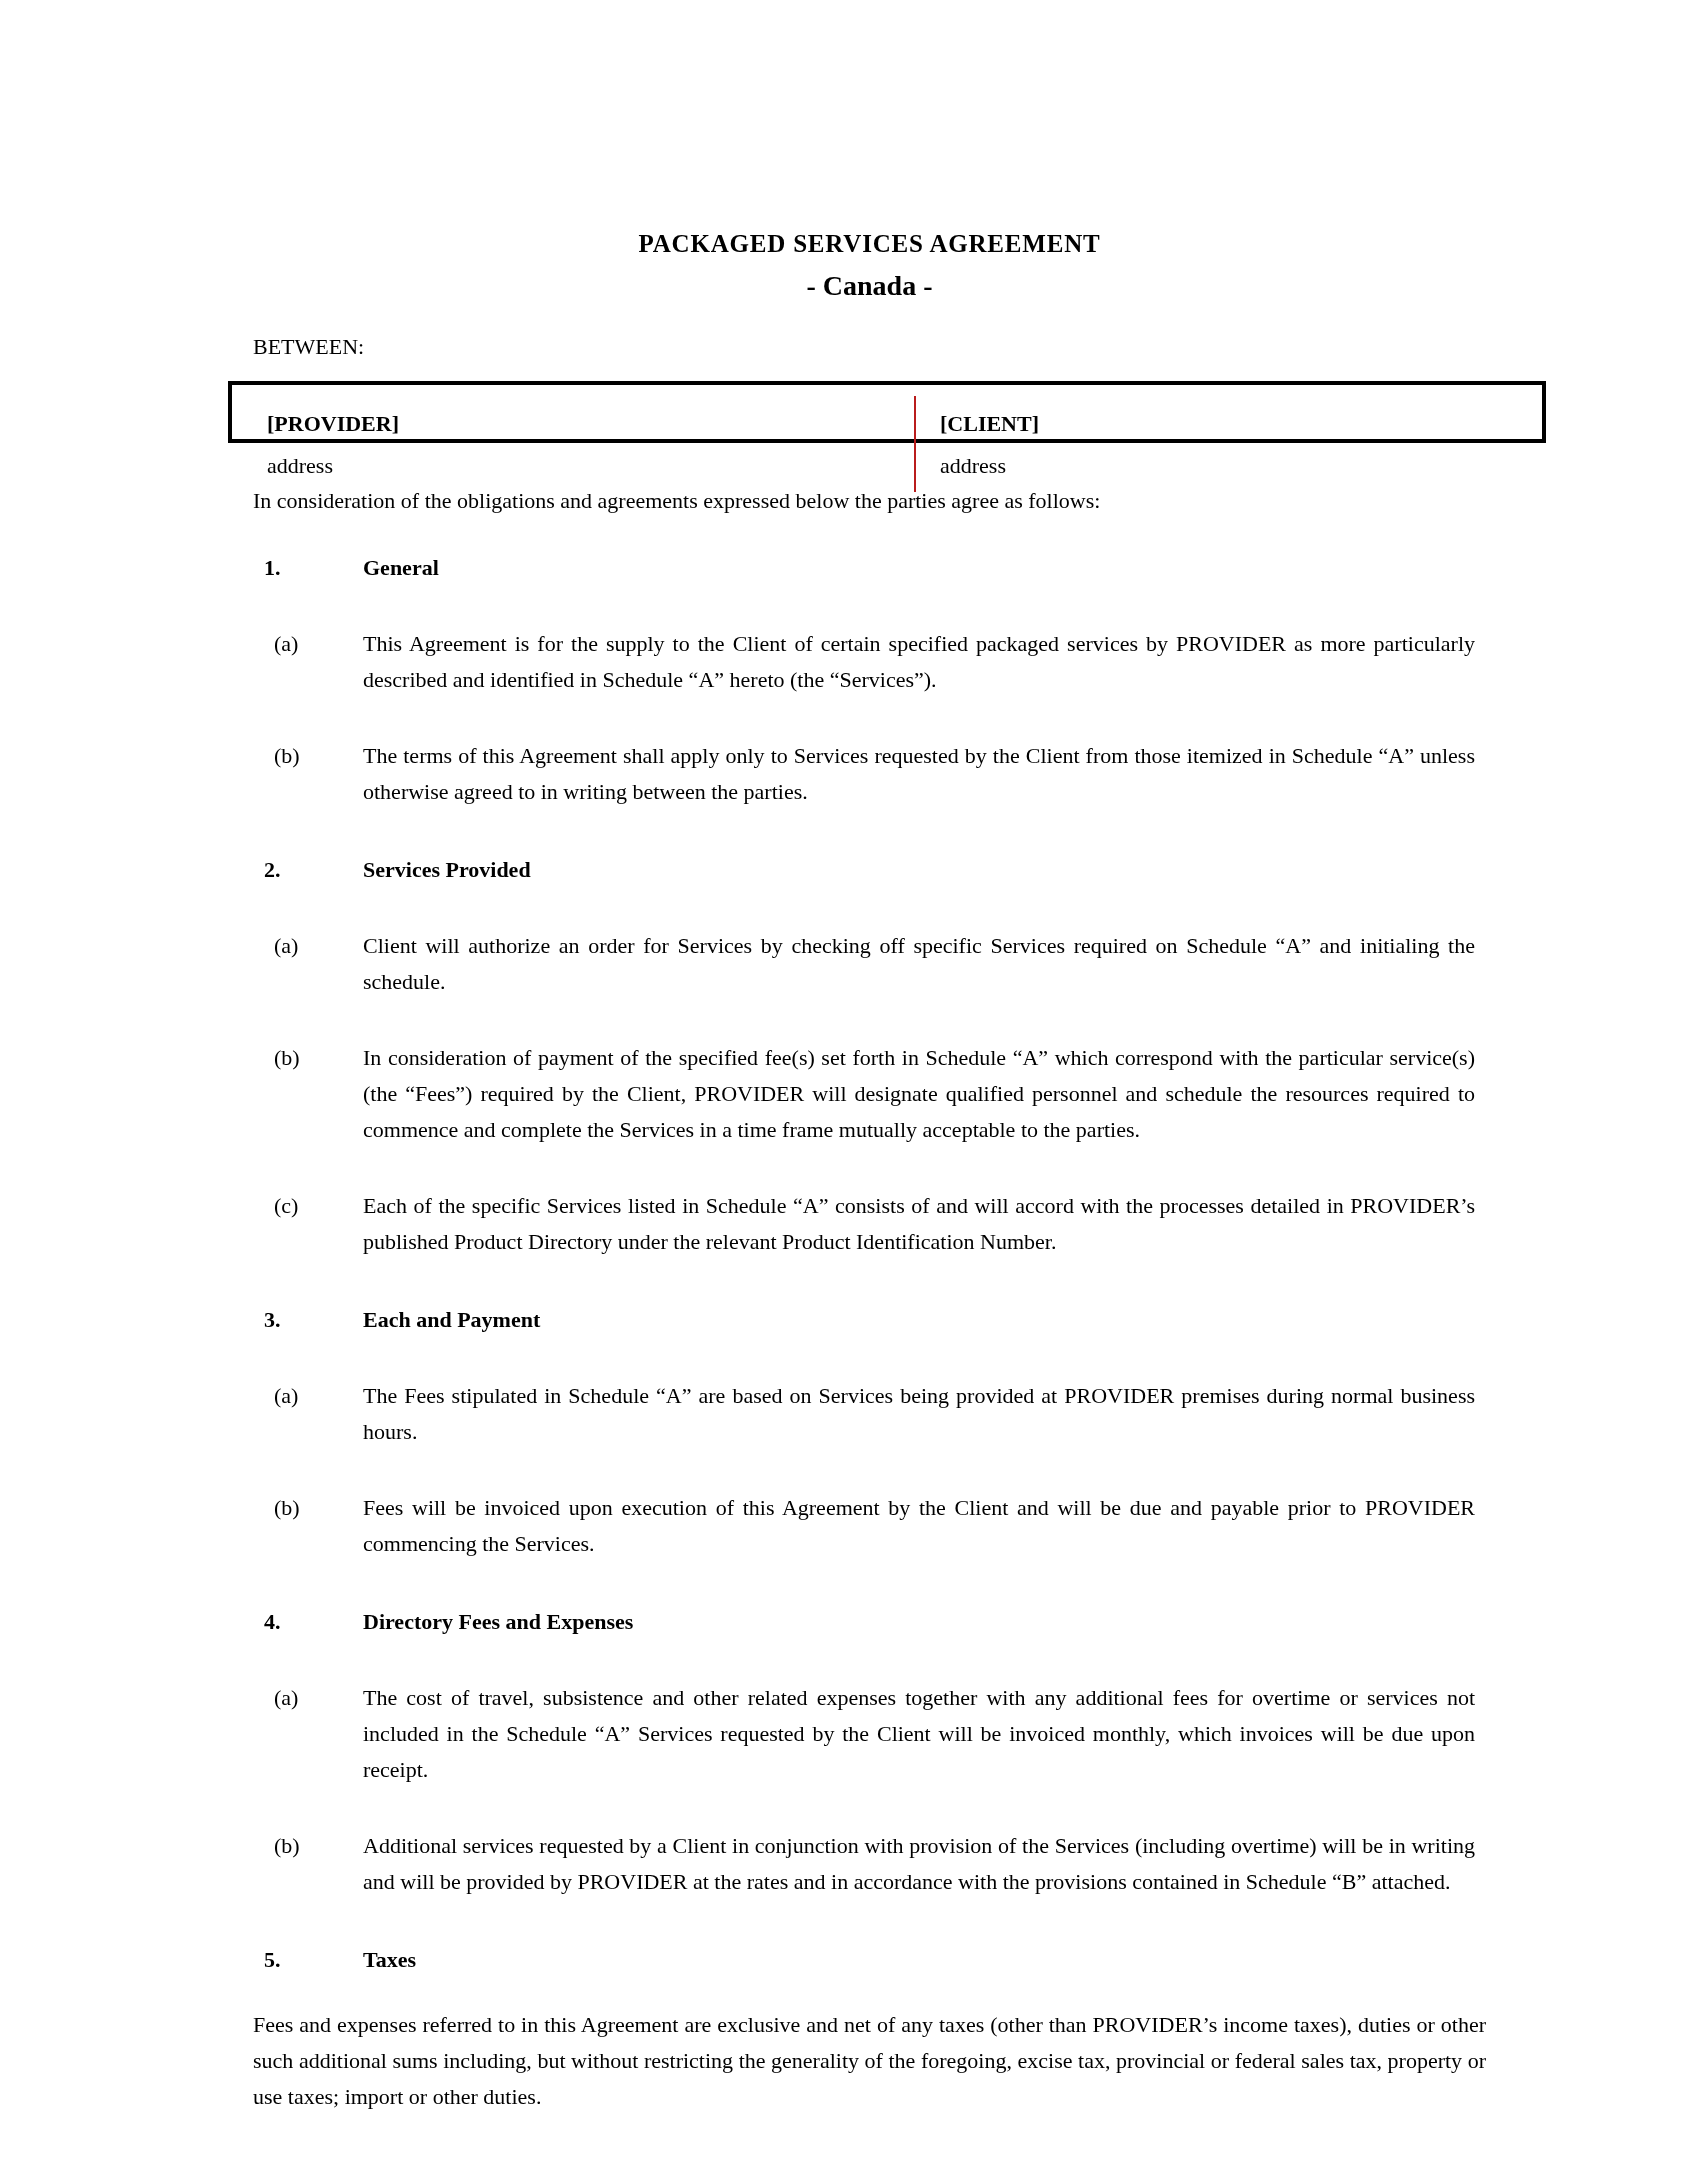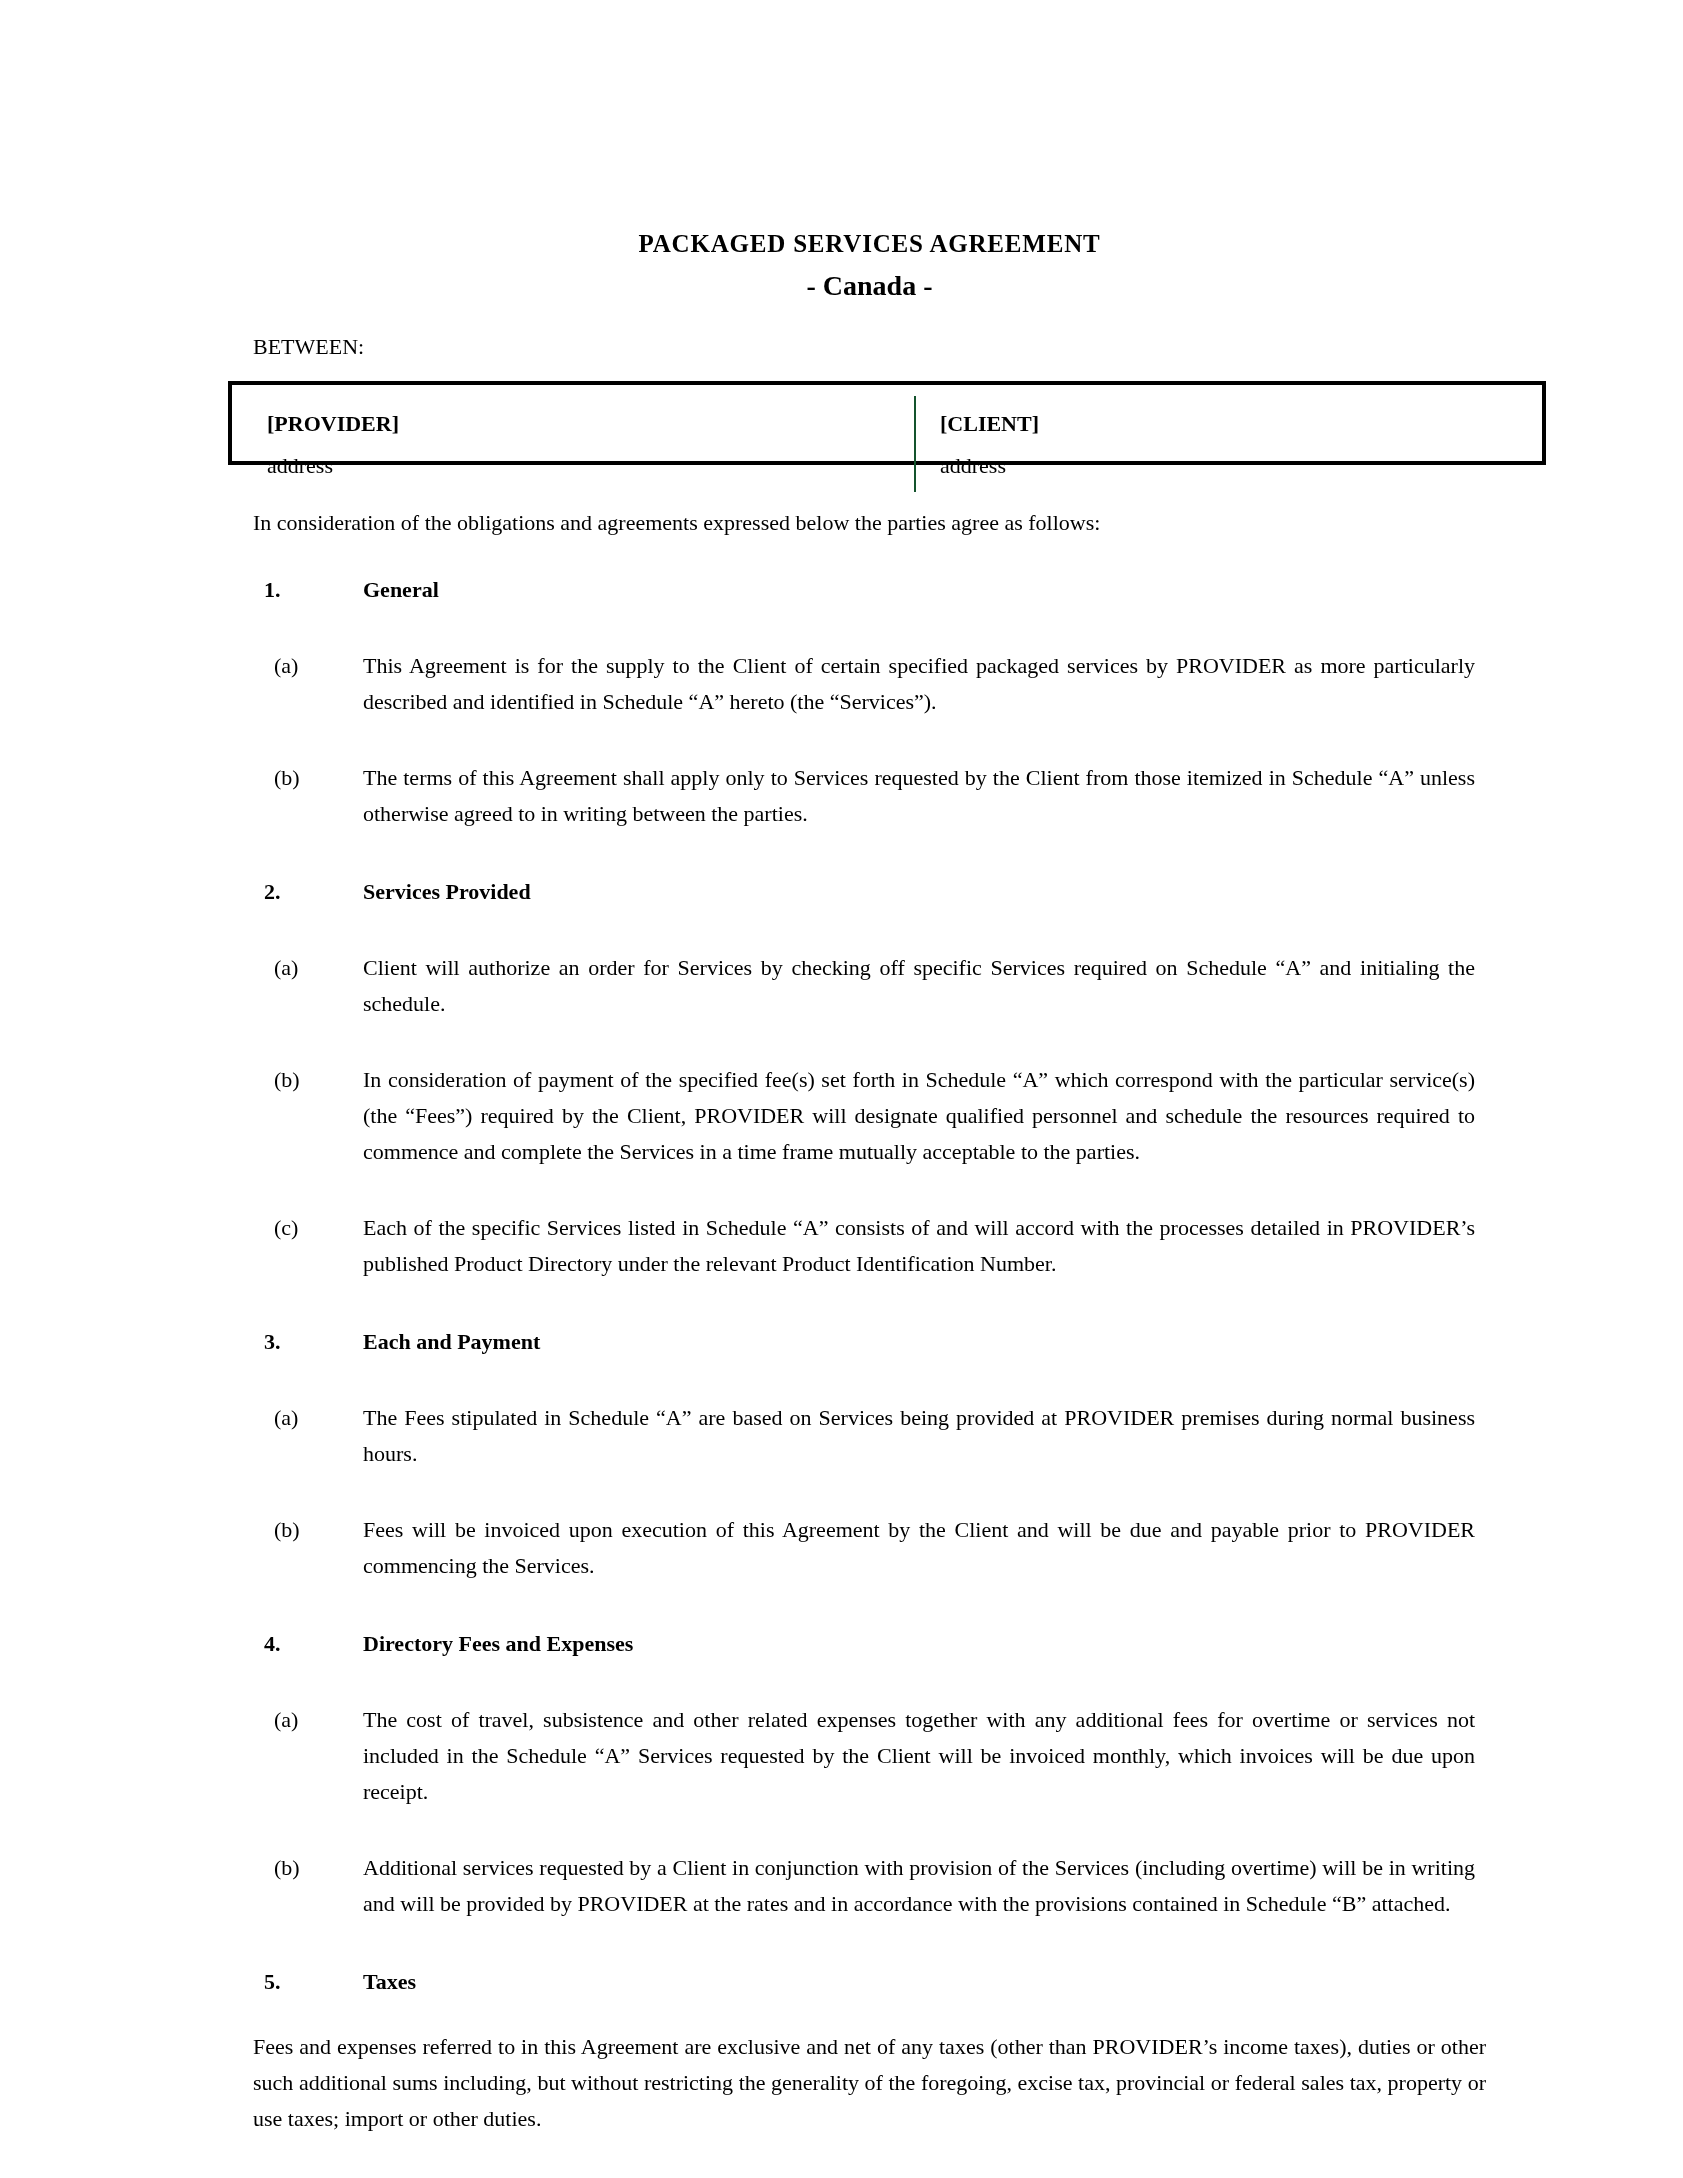--- a/index.html
+++ b/index.html
@@ -48,31 +48,31 @@
     vertical-align: baseline;
   }
   .between {
     margin-top: 28px;
     font-family: Liberation Serif, serif;
   }
   .parties-table {
     margin-top: 16px;
     margin-left: -14px;
     width: 1318px;
-    height: 84px;
+    height: 62px;
     border: 4px solid #000;
     display: grid;
     grid-template-columns: 671px 1fr;
   }
   .parties-table .cell {
     padding: 1px 12px 0 13px;
     line-height: 31px;
   }
   .parties-table .cell-right {
-    border-left: 2px solid #14532d;
+    border-left: 2px solid #b91c1c;
   }
   .party-name { font-weight: bold; }
   .consideration {
     margin-top: 40px;
   }
   .sec-heading {
     margin-top: 20px;
     display: grid;
     grid-template-columns: 99px 1fr;
     font-weight: bold;

